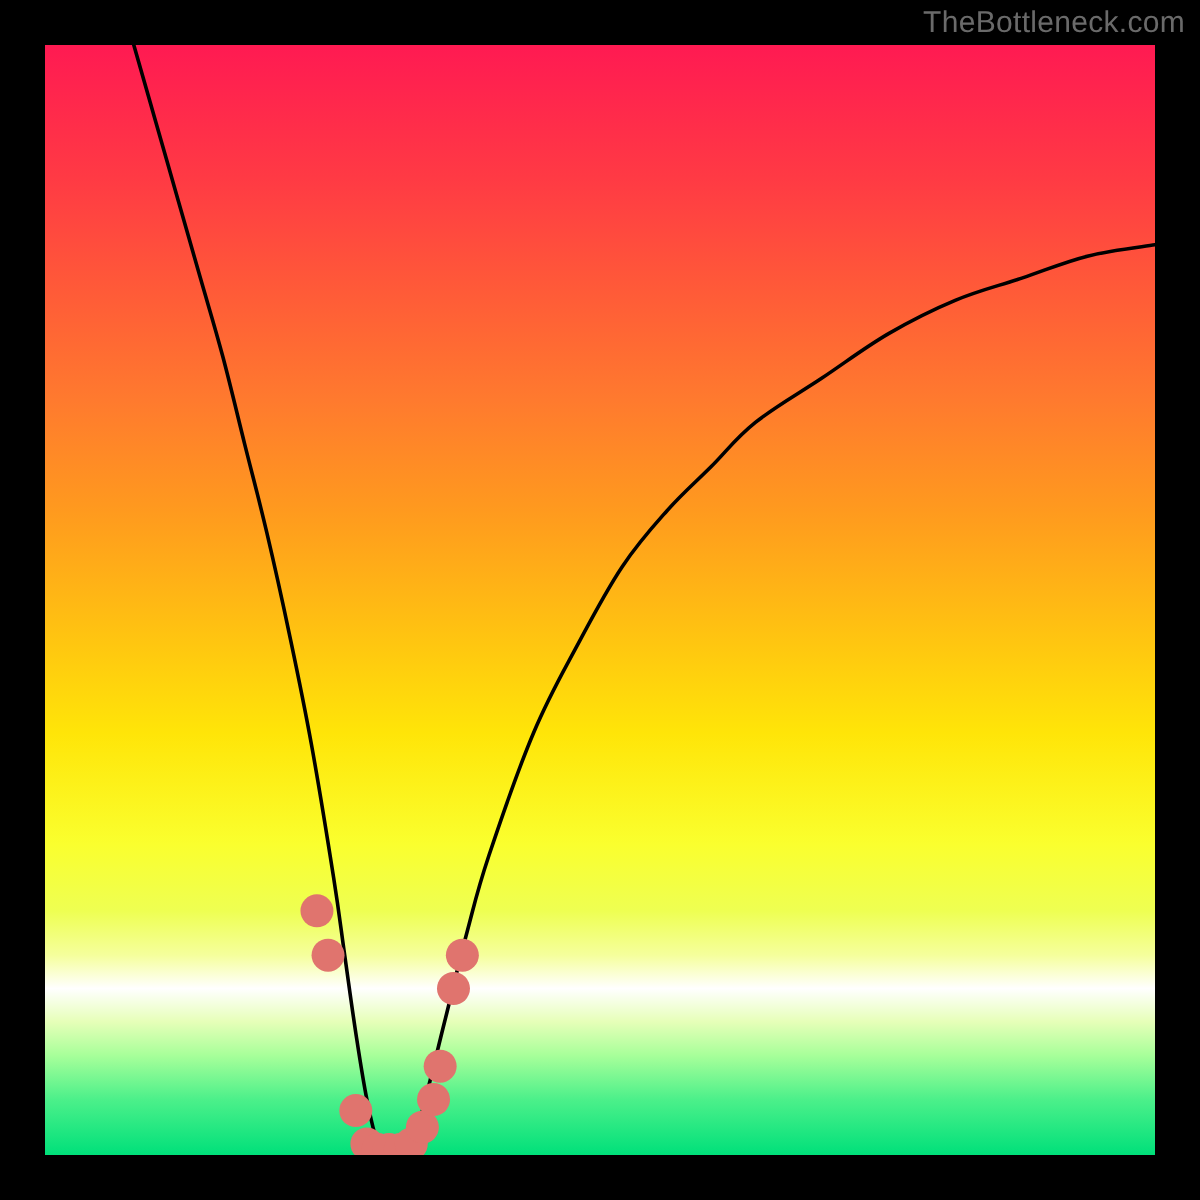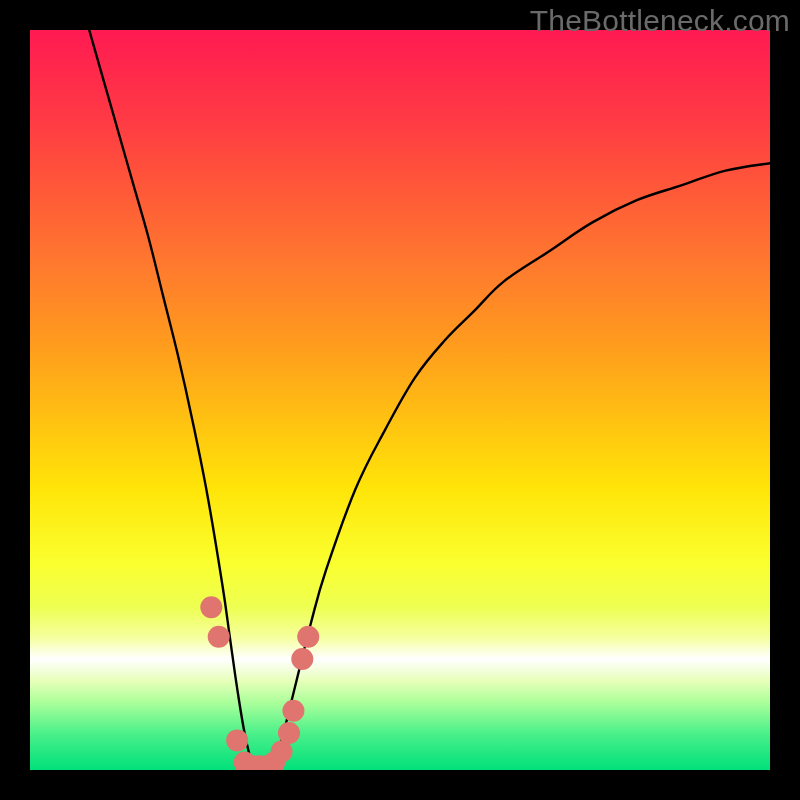--- a/index.html
+++ b/index.html
@@ -48,21 +48,21 @@
     left: 0;
     top: 0;
     width: 740px;
     height: 740px;
   }
   .watermark {
     position: absolute;
     top: 4px;
     right: 10px;
     color: #6a6a6a;
-    font-size: 30px;
+    font-size: 20px;
     letter-spacing: 0.2px;
     user-select: none;
   }
 </style>
 </head>
 <body>
 
 <div class="frame">
 
   <div class="plot-area">

